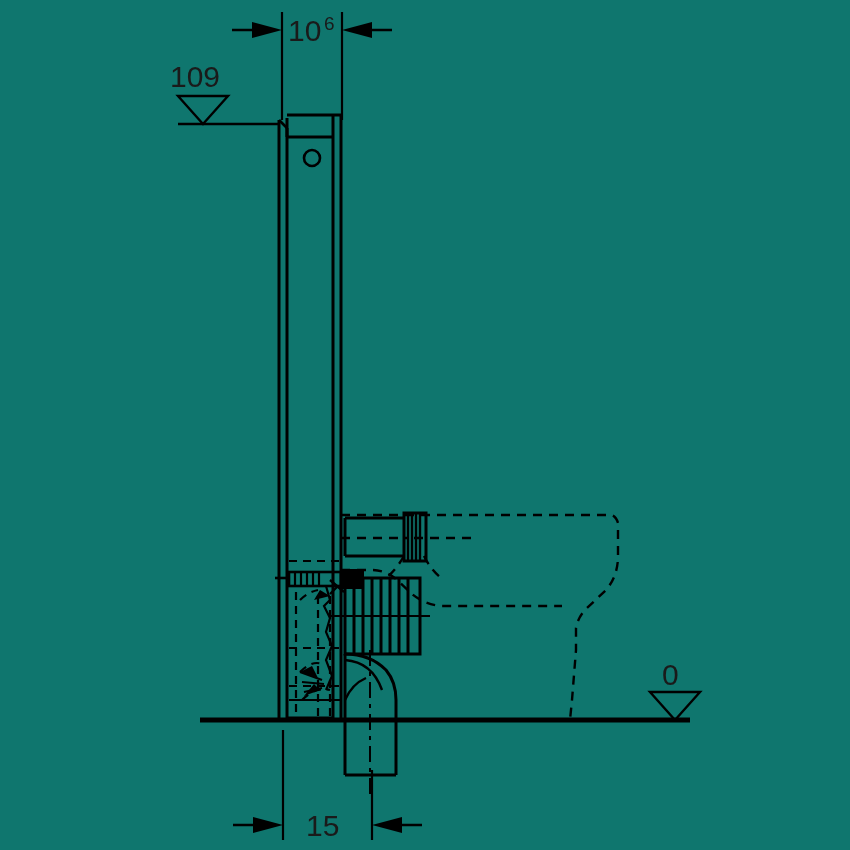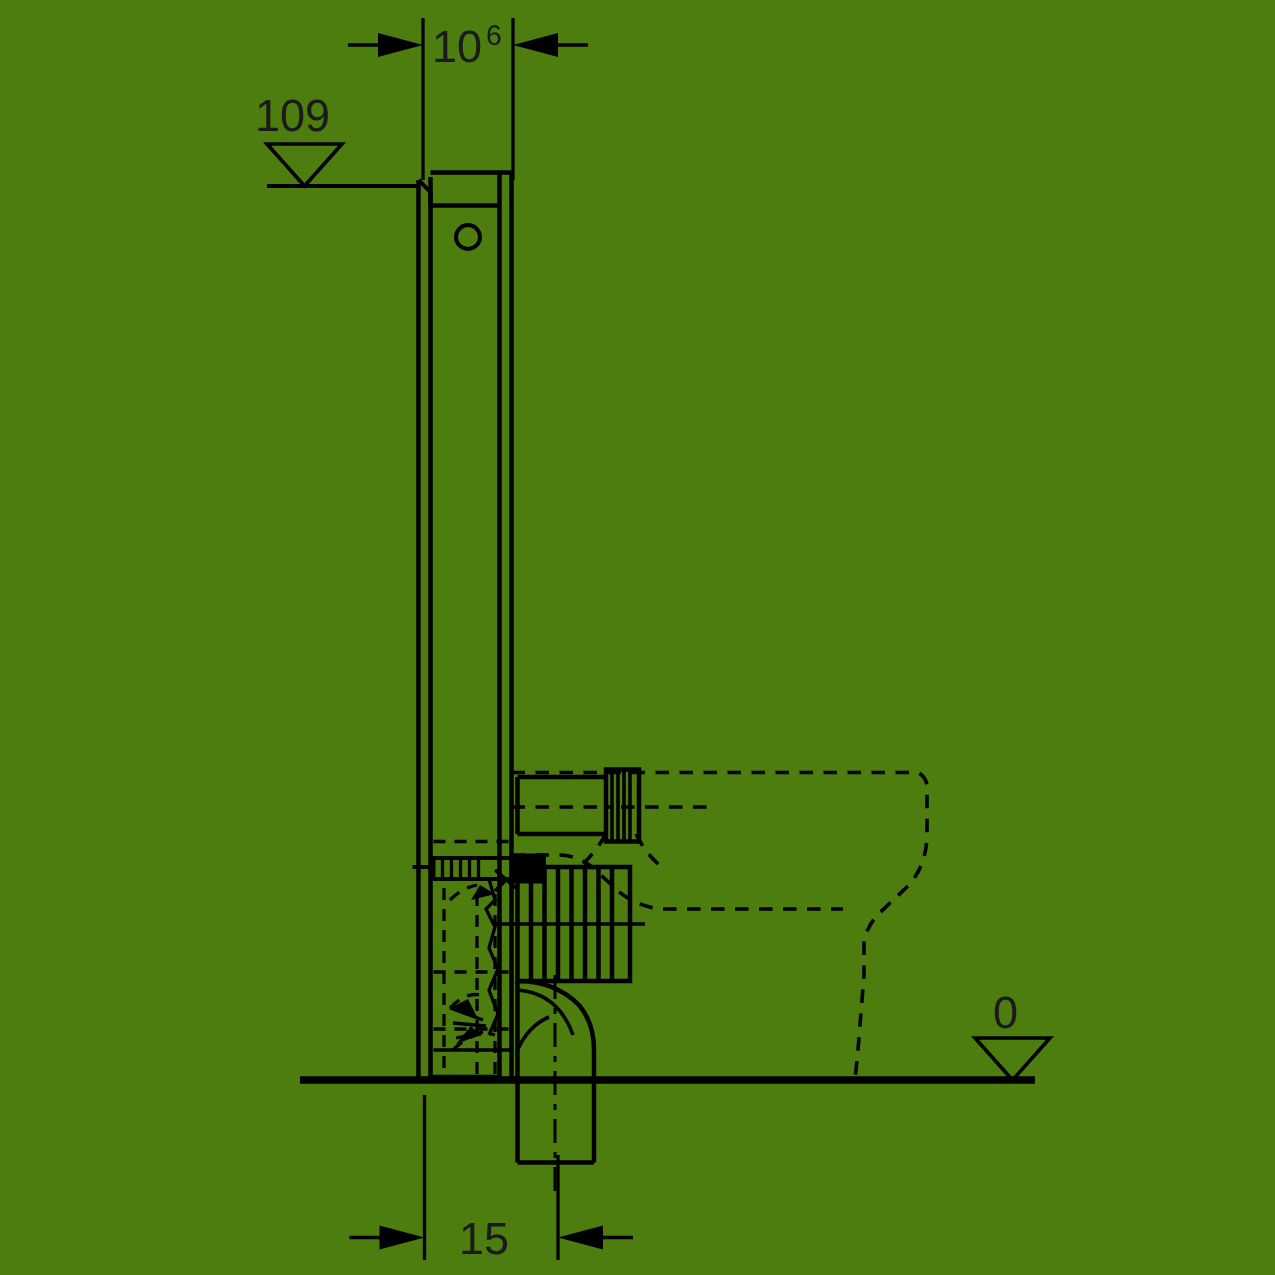--- a/index.html
+++ b/index.html
@@ -1,17 +1,17 @@
 <!DOCTYPE html>
 <html><head>
 <meta charset="utf-8">
 <style>
   html,body{margin:0;padding:0;background:#ffffff;}
   body{width:850px;height:850px;font-family:"Liberation Sans",sans-serif;}
-  #stage{position:relative;width:850px;height:850px;overflow:hidden;background:#4d7c0f;}
+  #stage{position:relative;width:850px;height:850px;overflow:hidden;background:#0f766e;}
   svg{display:block;}
   .dimtext{font-family:"Liberation Sans",sans-serif;font-size:30px;fill:#1a1a1a;}
   .suptext{font-family:"Liberation Sans",sans-serif;font-size:19px;fill:#1a1a1a;}
   .lvltext{font-family:"Liberation Sans",sans-serif;font-size:30px;fill:#1a1a1a;}
 </style>
 </head>
 <body>
 
 <div id="stage">
   <svg width="850" height="850" viewBox="0 0 850 850" xmlns="http://www.w3.org/2000/svg">

